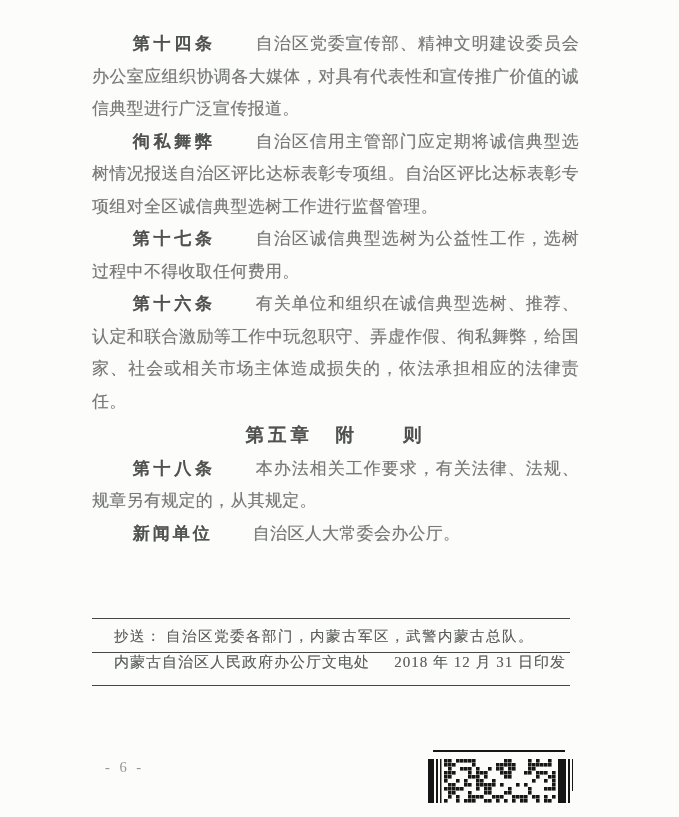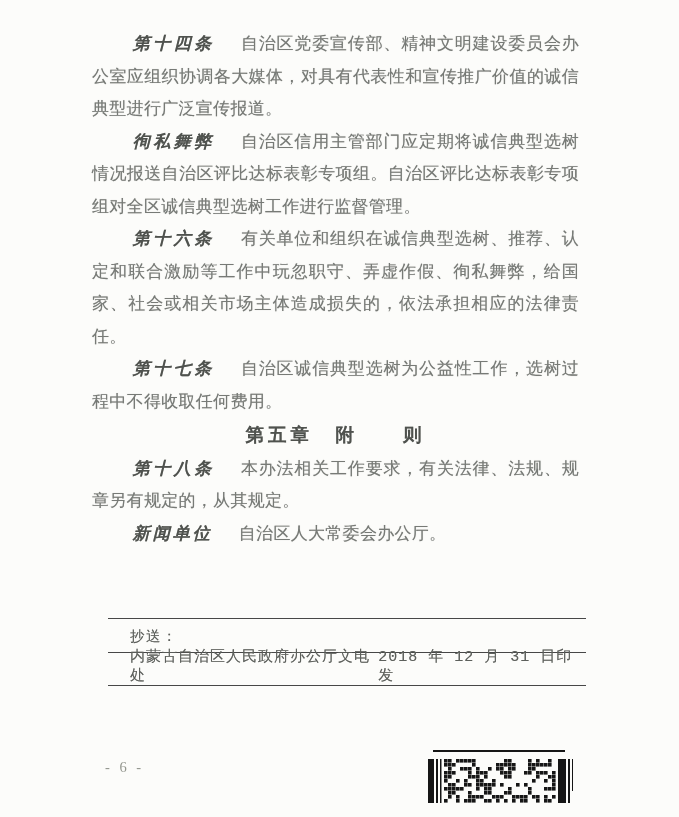--- a/index.html
+++ b/index.html
@@ -17,55 +17,54 @@
     font-size:17px;line-height:32.5px;
     letter-spacing:0.3px;
     text-align:justify;
     text-shadow:0 0 0.7px rgba(120,122,118,0.55);
   }
   .para{margin:0;text-indent:2.4em;}
   .article-label{
     font-weight:bold;
     color:var(--ink-label,#4f524e);
     letter-spacing:3px;
-    margin-right:26px;
+    margin-right:40px;
     text-shadow:0 0 0.6px rgba(80,82,78,0.5);
-    font-style:italic;
   }
   .chapter-heading{
     margin:1px 0;
     text-align:center;
     font-size:18.5px;font-weight:bold;
     letter-spacing:4px;
     color:var(--ink-label,#4f524e);
     text-shadow:0 0 0.6px rgba(80,82,78,0.5);
   }
   
   .footer-box{
-    position:absolute;left:108px;top:618px;width:478px;
+    position:absolute;left:92px;top:618px;width:478px;
     border-top:1.5px solid var(--rule,#474747);
     color:var(--ink-footer,#5d605c);
     text-shadow:0 0 0.6px rgba(95,98,94,0.5);
     box-sizing:border-box;
   }
   .cc-row{
     display:flex;align-items:flex-start;
     padding:6px 2px 5px 22px;
     border-bottom:1.5px solid var(--rule,#474747);
     font-size:14.5px;line-height:22px;letter-spacing:1.5px;
   }
   .cc-label{flex:none;margin-right:4px;}
   .cc-lines{flex:1;min-width:0;}
   .cc-line{margin:0;}
   .issuer-row{
-    display:flex;justify-content:space-between;align-items:flex-end;
+    display:flex;justify-content:space-between;align-items:flex-start;
     height:32px;
     padding:0 4px 0 22px;
     border-bottom:1.5px solid var(--rule,#474747);
-    font-size:15px;letter-spacing:1px;font-family:Liberation Mono, monospace;
+    font-size:15px;letter-spacing:1px;
   }
   .page-number{
     position:absolute;left:105px;top:759px;
     font-size:14.5px;letter-spacing:3px;
     color:var(--ink-pagenum,#94978f);
   }
   .barcode{
     position:absolute;left:428px;top:750px;width:150px;height:53px;
   }
   .barcode svg{display:block;width:100%;height:100%;}
@@ -74,36 +73,37 @@
 <body>
 
 <div class="page" style="--paper: #fcfcfa; --ink-body: #777a76; --ink-label: #4f524e; --ink-footer: #5d605c; --ink-pagenum: #94978f; --rule: #474747; --barcode-ink: #161616;">
 
   <div class="doc-body">
 
     <p class="para"><span class="article-label">第十四条</span><span>自治区党委宣传部、精神文明建设委员会办公室应组织协调各大媒体，对具有代表性和宣传推广价值的诚信典型进行广泛宣传报道。</span></p>
 
     <p class="para"><span class="article-label">徇私舞弊</span><span>自治区信用主管部门应定期将诚信典型选树情况报送自治区评比达标表彰专项组。自治区评比达标表彰专项组对全区诚信典型选树工作进行监督管理。</span></p>
 
+    <p class="para"><span class="article-label">第十七条</span><span>自治区诚信典型选树为公益性工作，选树过程中不得收取任何费用。</span></p>
+
     <p class="para"><span class="article-label">第十六条</span><span>有关单位和组织在诚信典型选树、推荐、认定和联合激励等工作中玩忽职守、弄虚作假、徇私舞弊，给国家、社会或相关市场主体造成损失的，依法承担相应的法律责任。</span></p>
-
-    <p class="para"><span class="article-label">第十七条</span><span>自治区诚信典型选树为公益性工作，选树过程中不得收取任何费用。</span></p>
 
     <h2 class="chapter-heading">第五章　附　　则</h2>
 
     <p class="para"><span class="article-label">第十八条</span><span>本办法相关工作要求，有关法律、法规、规章另有规定的，从其规定。</span></p>
 
     <p class="para"><span class="article-label">新闻单位</span><span>自治区人大常委会办公厅。</span></p>
 
   </div>
 
   <div class="footer-box">
     <div class="cc-row">
       <span class="cc-label">抄送：</span>
       <div class="cc-lines">
+        <p class="cc-line">自治区党委各部门，内蒙古军区，武警内蒙古总队。</p>
       </div>
     </div>
     <div class="issuer-row">
       <span>内蒙古自治区人民政府办公厅文电处</span>
       <span>2018 年 12 月 31 日印发</span>
     </div>
   </div>
 
   <div class="page-number">- 6 -</div>
 

